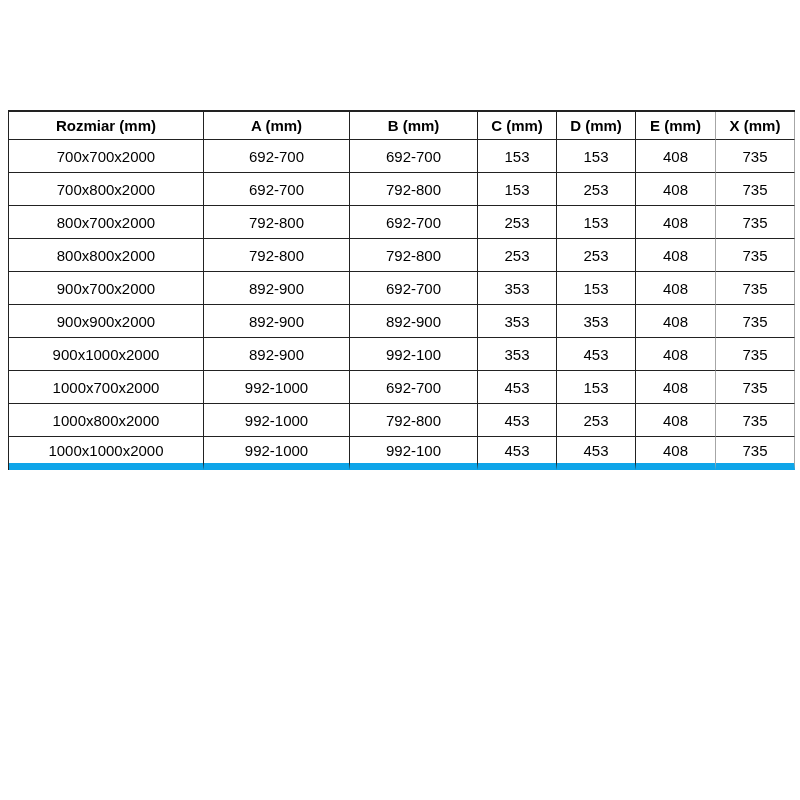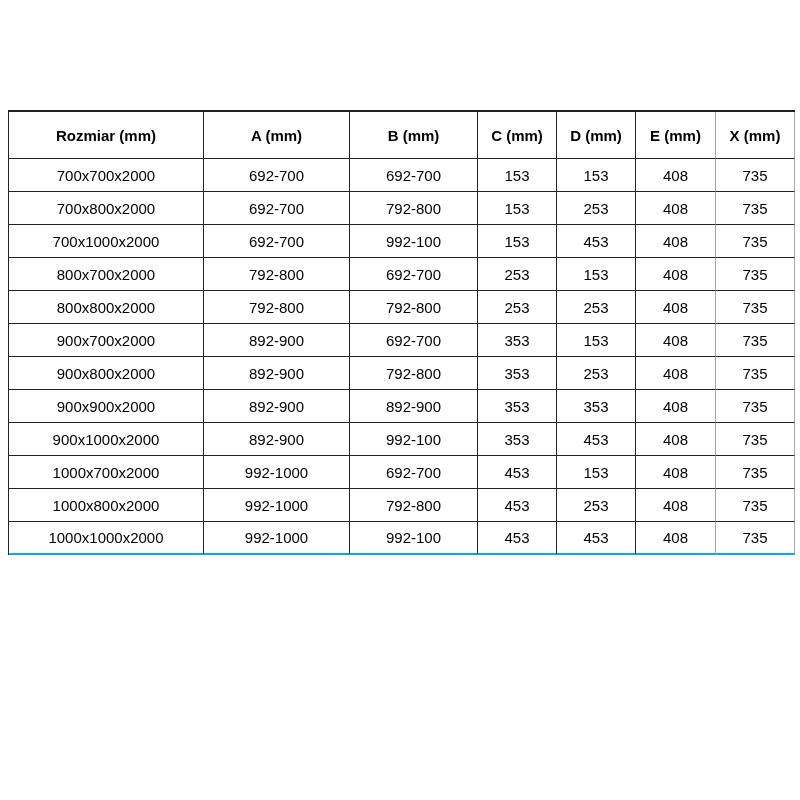--- a/index.html
+++ b/index.html
@@ -43,39 +43,39 @@
     border-bottom: 1px solid var(--border-color);
     text-align: center;
     vertical-align: middle;
     padding: 0 2px;
     font-size: 15px;
     line-height: 1;
     overflow: hidden;
     white-space: nowrap;
   }
   table.dim-table th {
-    height: 47px;
+    height: 28px;
     font-weight: bold;
   }
   table.dim-table td {
     height: 33px;
     font-weight: normal;
   }
   
   table.dim-table th:nth-child(6),
   table.dim-table td:nth-child(6) {
     border-right-color: var(--light-border-color);
   }
   table.dim-table th:nth-child(7),
   table.dim-table td:nth-child(7) {
     border-right-color: var(--light-border-color);
   }
   
   table.dim-table tr:last-child td {
-    border-bottom: 2px solid #0ea5e9;
+    border-bottom: 7px solid #0ea5e9;
   }
 </style>
 </head>
 <body>
 
 <div class="page">
   <div class="table-wrap">
     <table class="dim-table">
       <colgroup>
         <col style="width:195px">
@@ -110,29 +110,20 @@
           <tr>
             <td>700x800x2000</td>
             <td>692-700</td>
             <td>792-800</td>
             <td>153</td>
             <td>253</td>
             <td>408</td>
             <td>735</td>
           </tr>
           <tr>
-            <td>700x1000x2000</td>
-            <td>692-700</td>
-            <td>992-100</td>
-            <td>153</td>
-            <td>453</td>
-            <td>408</td>
-            <td>735</td>
-          </tr>
-          <tr>
             <td>800x700x2000</td>
             <td>792-800</td>
             <td>692-700</td>
             <td>253</td>
             <td>153</td>
             <td>408</td>
             <td>735</td>
           </tr>
           <tr>
             <td>800x800x2000</td>
@@ -142,29 +133,20 @@
             <td>253</td>
             <td>408</td>
             <td>735</td>
           </tr>
           <tr>
             <td>900x700x2000</td>
             <td>892-900</td>
             <td>692-700</td>
             <td>353</td>
             <td>153</td>
-            <td>408</td>
-            <td>735</td>
-          </tr>
-          <tr>
-            <td>900x800x2000</td>
-            <td>892-900</td>
-            <td>792-800</td>
-            <td>353</td>
-            <td>253</td>
             <td>408</td>
             <td>735</td>
           </tr>
           <tr>
             <td>900x900x2000</td>
             <td>892-900</td>
             <td>892-900</td>
             <td>353</td>
             <td>353</td>
             <td>408</td>

